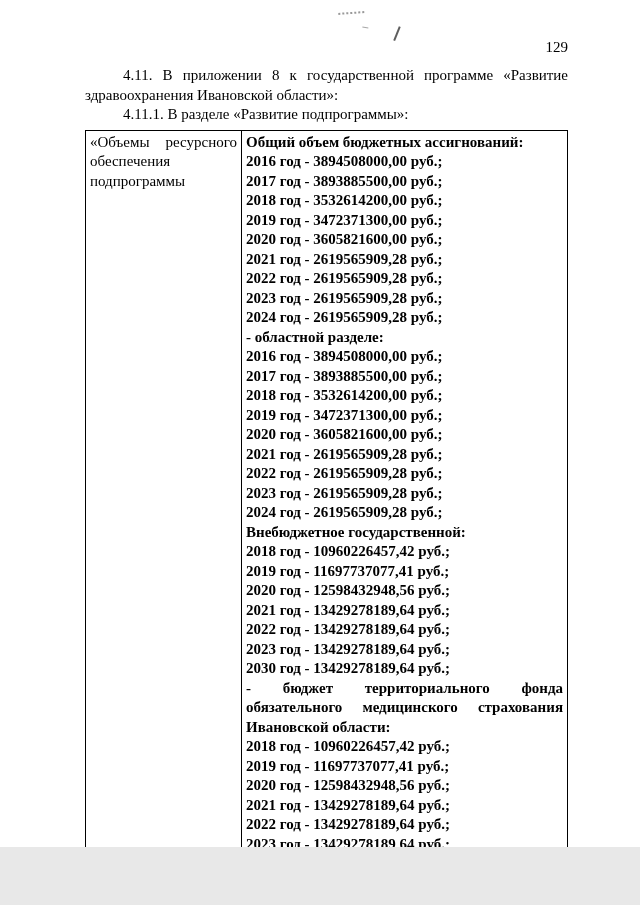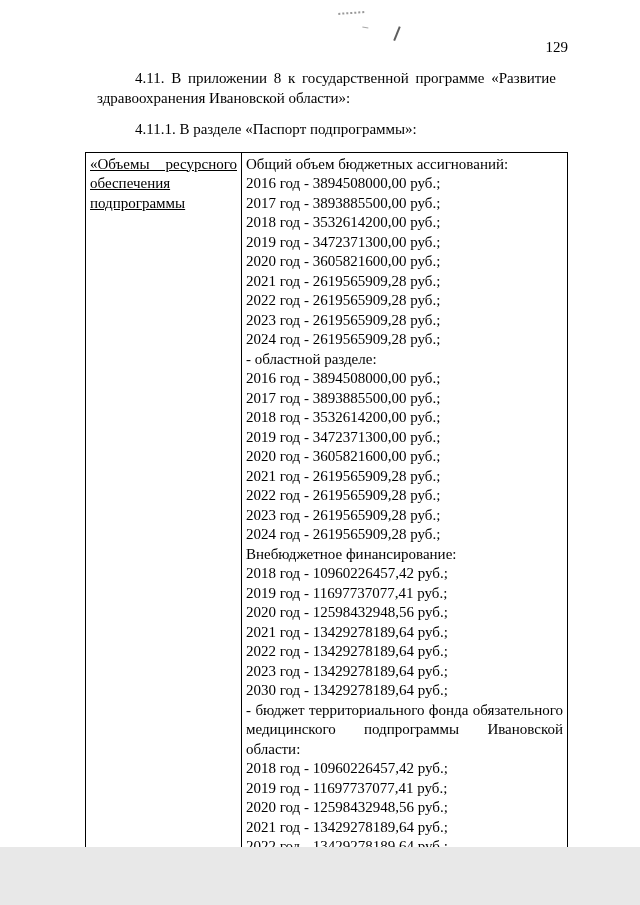--- a/index.html
+++ b/index.html
@@ -19,21 +19,21 @@
     left: 85px;
     top: 38px;
     width: 483px;
   }
   .page-number {
     text-align: right;
     line-height: 19px;
     margin-bottom: 9px;
   }
   .para {
-    margin: 12px;
+    margin: 0;
     text-align: justify;
     text-indent: 38px;
     line-height: 19.5px;
   }
   .doc-table {
     margin-top: 5px;
     width: 100%;
     border-collapse: collapse;
   }
   .doc-table td {
@@ -43,25 +43,25 @@
     border-bottom: none;
     vertical-align: top;
     padding: 2px 4px 6px 4px;
     line-height: 19.5px;
   }
   .doc-table td.left-col {
     width: 147px;
   }
   .left-cell-text {
     text-align: justify;
-    text-decoration: underline;
   }
   .cell-line {
     text-align: left;
     white-space: nowrap;
+    font-weight: bold;
   }
   .cell-line.justify {
     text-align: justify;
     white-space: normal;
   }
   
   .artifact {
     position: absolute;
     background: transparent;
   }
@@ -98,21 +98,21 @@
   <div class="artifact artifact-smudge"></div>
   <div class="artifact artifact-dot"></div>
   <div class="artifact artifact-slash"></div>
 
   <div class="content">
 
     <div class="page-number">129</div>
 
     <div>
         <p class="para">4.11. В приложении 8 к государственной программе «Развитие здравоохранения Ивановской области»:</p>
-        <p class="para">4.11.1. В разделе «Паспорт подпрограммы»:</p>
+        <p class="para">4.11.1. В разделе «Развитие подпрограммы»:</p>
       </div>
 
     <table class="doc-table">
       <tbody>
           <tr>
         <td class="left-col">
           <div class="left-cell-text">«Объемы ресурсного обеспечения подпрограммы</div>
         </td>
         <td>
           <div>
@@ -129,29 +129,29 @@
                 <div class="cell-line">- областной разделе:</div>
                 <div class="cell-line">2016 год - 3894508000,00 руб.;</div>
                 <div class="cell-line">2017 год - 3893885500,00 руб.;</div>
                 <div class="cell-line">2018 год - 3532614200,00 руб.;</div>
                 <div class="cell-line">2019 год - 3472371300,00 руб.;</div>
                 <div class="cell-line">2020 год - 3605821600,00 руб.;</div>
                 <div class="cell-line">2021 год - 2619565909,28 руб.;</div>
                 <div class="cell-line">2022 год - 2619565909,28 руб.;</div>
                 <div class="cell-line">2023 год - 2619565909,28 руб.;</div>
                 <div class="cell-line">2024 год - 2619565909,28 руб.;</div>
-                <div class="cell-line">Внебюджетное финансирование:</div>
+                <div class="cell-line">Внебюджетное государственной:</div>
                 <div class="cell-line">2018 год - 10960226457,42 руб.;</div>
                 <div class="cell-line">2019 год - 11697737077,41 руб.;</div>
                 <div class="cell-line">2020 год - 12598432948,56 руб.;</div>
                 <div class="cell-line">2021 год - 13429278189,64 руб.;</div>
                 <div class="cell-line">2022 год - 13429278189,64 руб.;</div>
                 <div class="cell-line">2023 год - 13429278189,64 руб.;</div>
                 <div class="cell-line">2030 год - 13429278189,64 руб.;</div>
-                <div class="cell-line justify">- бюджет территориального фонда обязательного медицинского подпрограммы Ивановской области:</div>
+                <div class="cell-line justify">- бюджет территориального фонда обязательного медицинского страхования Ивановской области:</div>
                 <div class="cell-line">2018 год - 10960226457,42 руб.;</div>
                 <div class="cell-line">2019 год - 11697737077,41 руб.;</div>
                 <div class="cell-line">2020 год - 12598432948,56 руб.;</div>
                 <div class="cell-line">2021 год - 13429278189,64 руб.;</div>
                 <div class="cell-line">2022 год - 13429278189,64 руб.;</div>
                 <div class="cell-line">2023 год - 13429278189,64 руб.;</div>
               </div>
         </td>
       </tr>
     </tbody>

